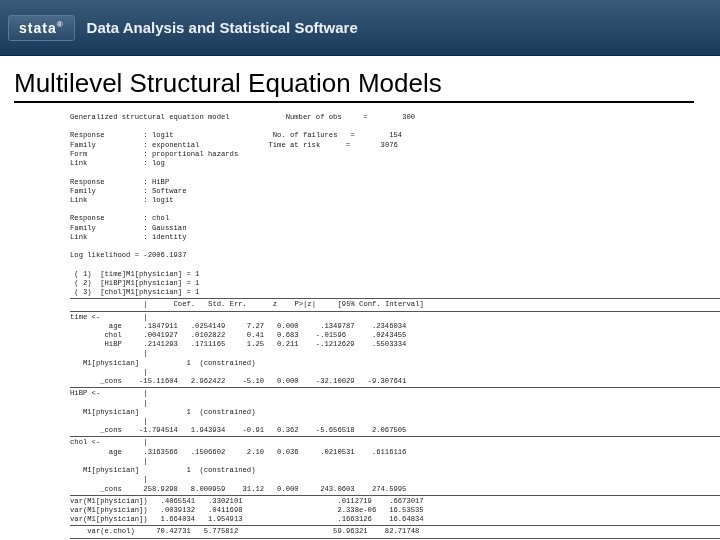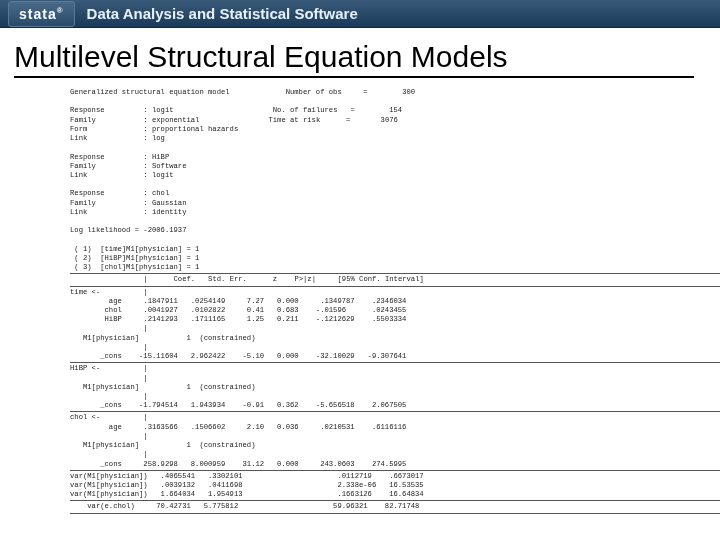--- a/index.html
+++ b/index.html
@@ -1,21 +1,21 @@
 <!DOCTYPE html>
 <html><head>
 <meta charset="utf-8">
 <style>
   * { margin: 0; padding: 0; box-sizing: border-box; }
   body { width: 720px; height: 540px; background: #fff; font-family: Arial, sans-serif; position: relative; overflow: hidden; }
-  .header { height: 28px; background: linear-gradient(to bottom, #3a5a7a 0%, #2a4a6a 50%, #1a3a5a 100%); display: flex; align-items: center; border-bottom: 1px solid #0a2a4a; }
+  .header { height: 56px; background: linear-gradient(to bottom, #3a5a7a 0%, #2a4a6a 50%, #1a3a5a 100%); display: flex; align-items: center; border-bottom: 1px solid #0a2a4a; }
   .logo-box { background: linear-gradient(to bottom, #4a6a8a, #2a4a6a); border: 1px solid #5a7a9a; border-radius: 3px; padding: 4px 10px; margin-left: 8px; color: #fff; font-weight: bold; font-size: 14px; letter-spacing: 1px; }
   .logo-r { font-size: 8px; vertical-align: top; }
   .tagline { color: #e8f0f8; font-size: 15px; margin-left: 12px; font-weight: bold; }
-  .title { font-size: 30px; font-family: Arial, sans-serif; margin: 12px 0 4px 14px; color: #000; border-bottom: 2px solid #000; display: inline-block; padding-bottom: 2px; width: 680px; }
+  .title { font-size: 26px; font-family: Arial, sans-serif; margin: 12px 0 4px 14px; color: #000; border-bottom: 2px solid #000; display: inline-block; padding-bottom: 2px; width: 680px; }
   .output { font-family: 'Courier New', monospace; font-size: 7.2px; line-height: 1.28; color: #222; margin: 6px 0 0 70px; white-space: pre; }
   .hr { border: none; border-top: 1px solid #555; margin: 1px 0; }
 </style>
 </head>
 <body>
 
 
 
 <div class="header">
   <div class="logo-box">

